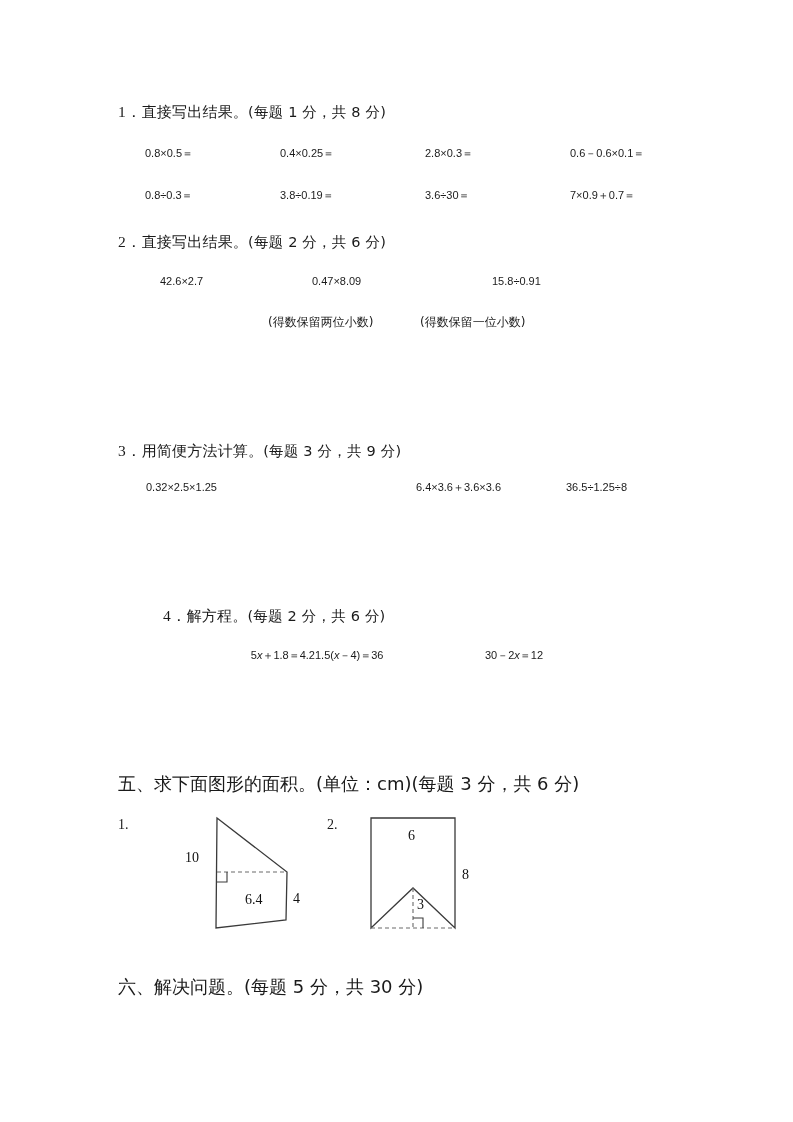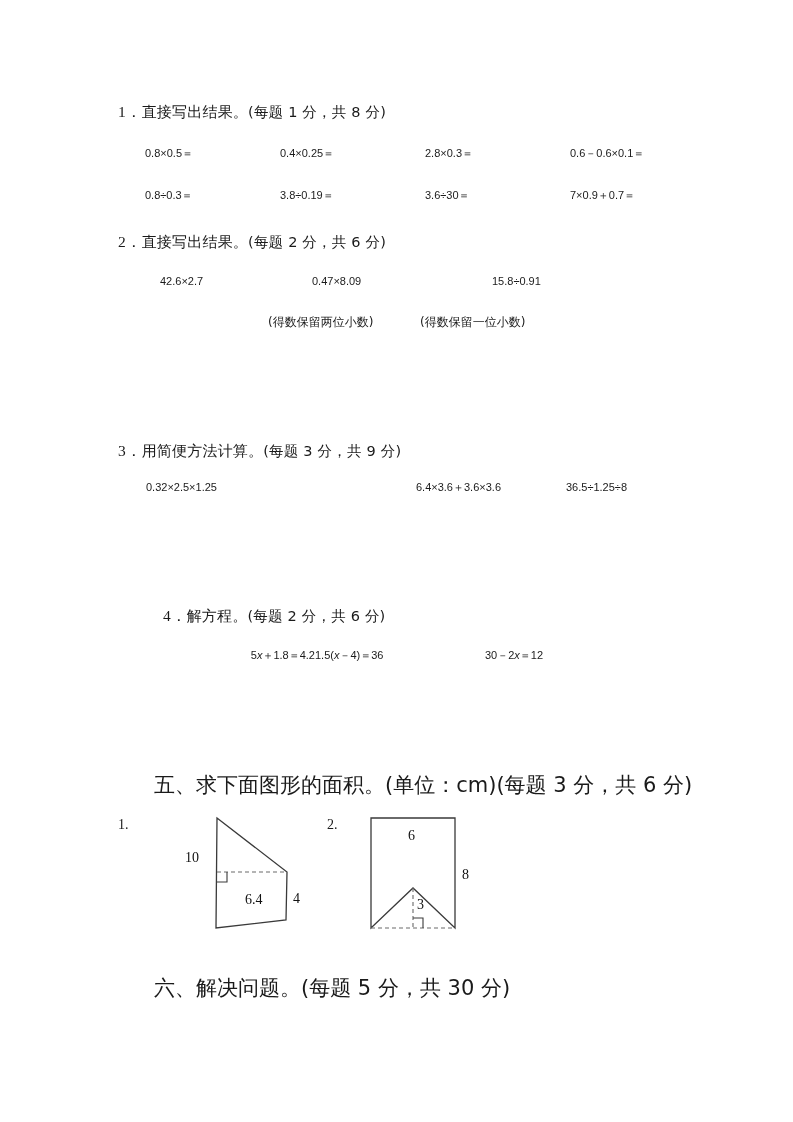--- a/index.html
+++ b/index.html
@@ -38,25 +38,24 @@
     font-family: Liberation Sans, sans-serif;
     font-size: 15px;
   }
   .q-head .paren {
     font-family: "DejaVu Sans", "Liberation Sans", sans-serif;
     font-size: 14.5px;
   }
 
   .sec-head {
     position: absolute;
-    font-size: 21px;
+    font-size: 18px;
     line-height: 1;
     white-space: nowrap;
     font-family: "DejaVu Sans", "Liberation Sans", sans-serif;
-    margin-left: 36px;
   }
 
   .expr-row {
     position: absolute;
     white-space: nowrap;
     font-size: 11px;
     line-height: 1;
     font-family: Liberation Sans, sans-serif;
   }
   .expr {

